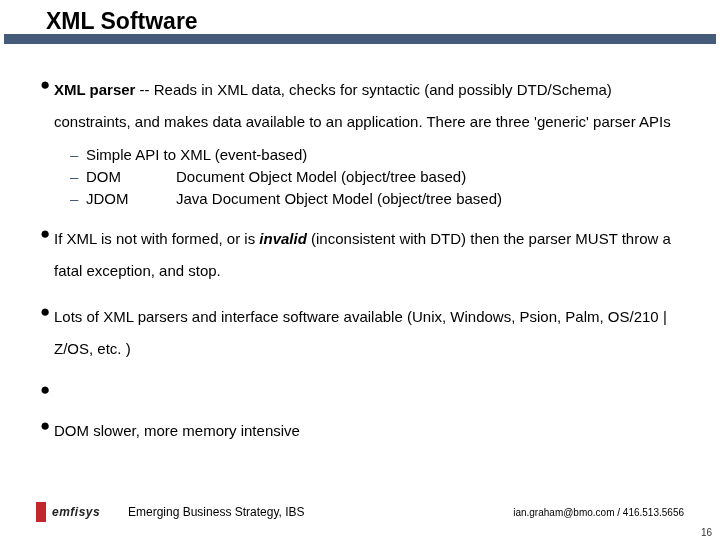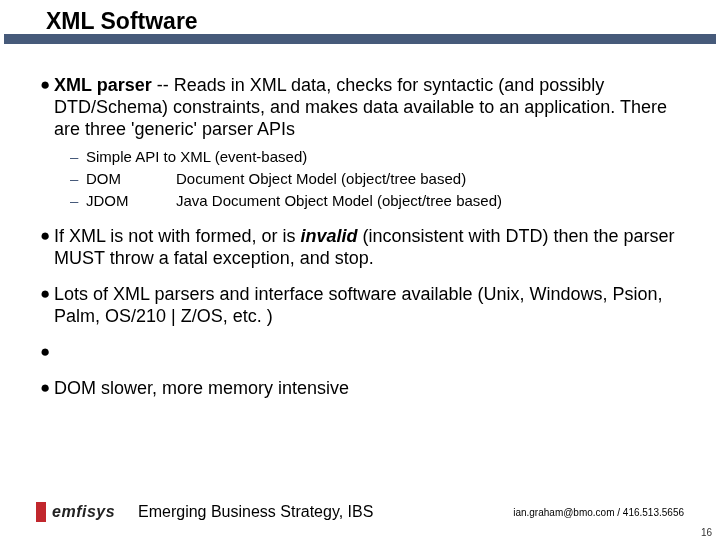--- a/index.html
+++ b/index.html
@@ -7,36 +7,36 @@
   .slide { position: relative; width: 720px; height: 540px; padding: 4px; }
   .title-wrap { position: relative; height: 38px; }
   .title-white { position: absolute; top: 0; left: 0; right: 0; height: 34px; background: #fff; }
   .title-blue  { position: absolute; top: 30px; left: 0; right: 0; height: 10px; background: #465a7a; }
   .title { position: absolute; top: 4px; left: 42px; font-weight: bold; font-size: 23px; }
 
   .content { padding: 18px 36px 0 36px; }
 
   .bullet { display: flex; margin: 14px 0 6px 0; }
   .bullet .dot { width: 14px; flex: 0 0 14px; font-size: 17px; line-height: 22px; }
-  .bullet .txt { font-size: 18px; line-height: 22px; }
+  .bullet .txt { font-size: 15px; line-height: 32px; }
 
   .sublist { margin: 6px 0 4px 30px; }
   .subrow { display: flex; font-size: 15px; line-height: 21px; margin: 1px 0; }
   .subrow .dash { width: 16px; flex: 0 0 16px; color: #465a7a; }
   .subrow .name { width: 90px; flex: 0 0 90px; }
   .subrow .desc { flex: 1; }
 
   .bold { font-weight: bold; }
   .ital { font-style: italic; text-align: center; }
 
   .footer { position: absolute; left: 36px; right: 36px; bottom: 18px; display: flex; align-items: center; justify-content: space-between; font-size: 10px; color: #000; }
   .logo { display: flex; align-items: center; gap: 6px; }
   .logo-mark { width: 10px; height: 20px; background: #c1272d; }
-  .logo-text { font-style: italic; font-weight: bold; font-size: 16px; color: #222; letter-spacing: 0.5px; }
-  .foot-center { font-size: 16px; margin-left: 10px; }
+  .logo-text { font-style: italic; font-weight: bold; font-size: 12px; color: #222; letter-spacing: 0.5px; }
+  .foot-center { font-size: 12px; }
   .foot-right { font-size: 10px; }
   .pagenum { position: absolute; right: 8px; bottom: 2px; font-size: 10px; color: #333; margin-top: 37px; }
 </style>
 </head>
 <body>
 
 <div class="slide">
   <div class="title-wrap">
     <div class="title-white"></div>
     <div class="title-blue"></div>

